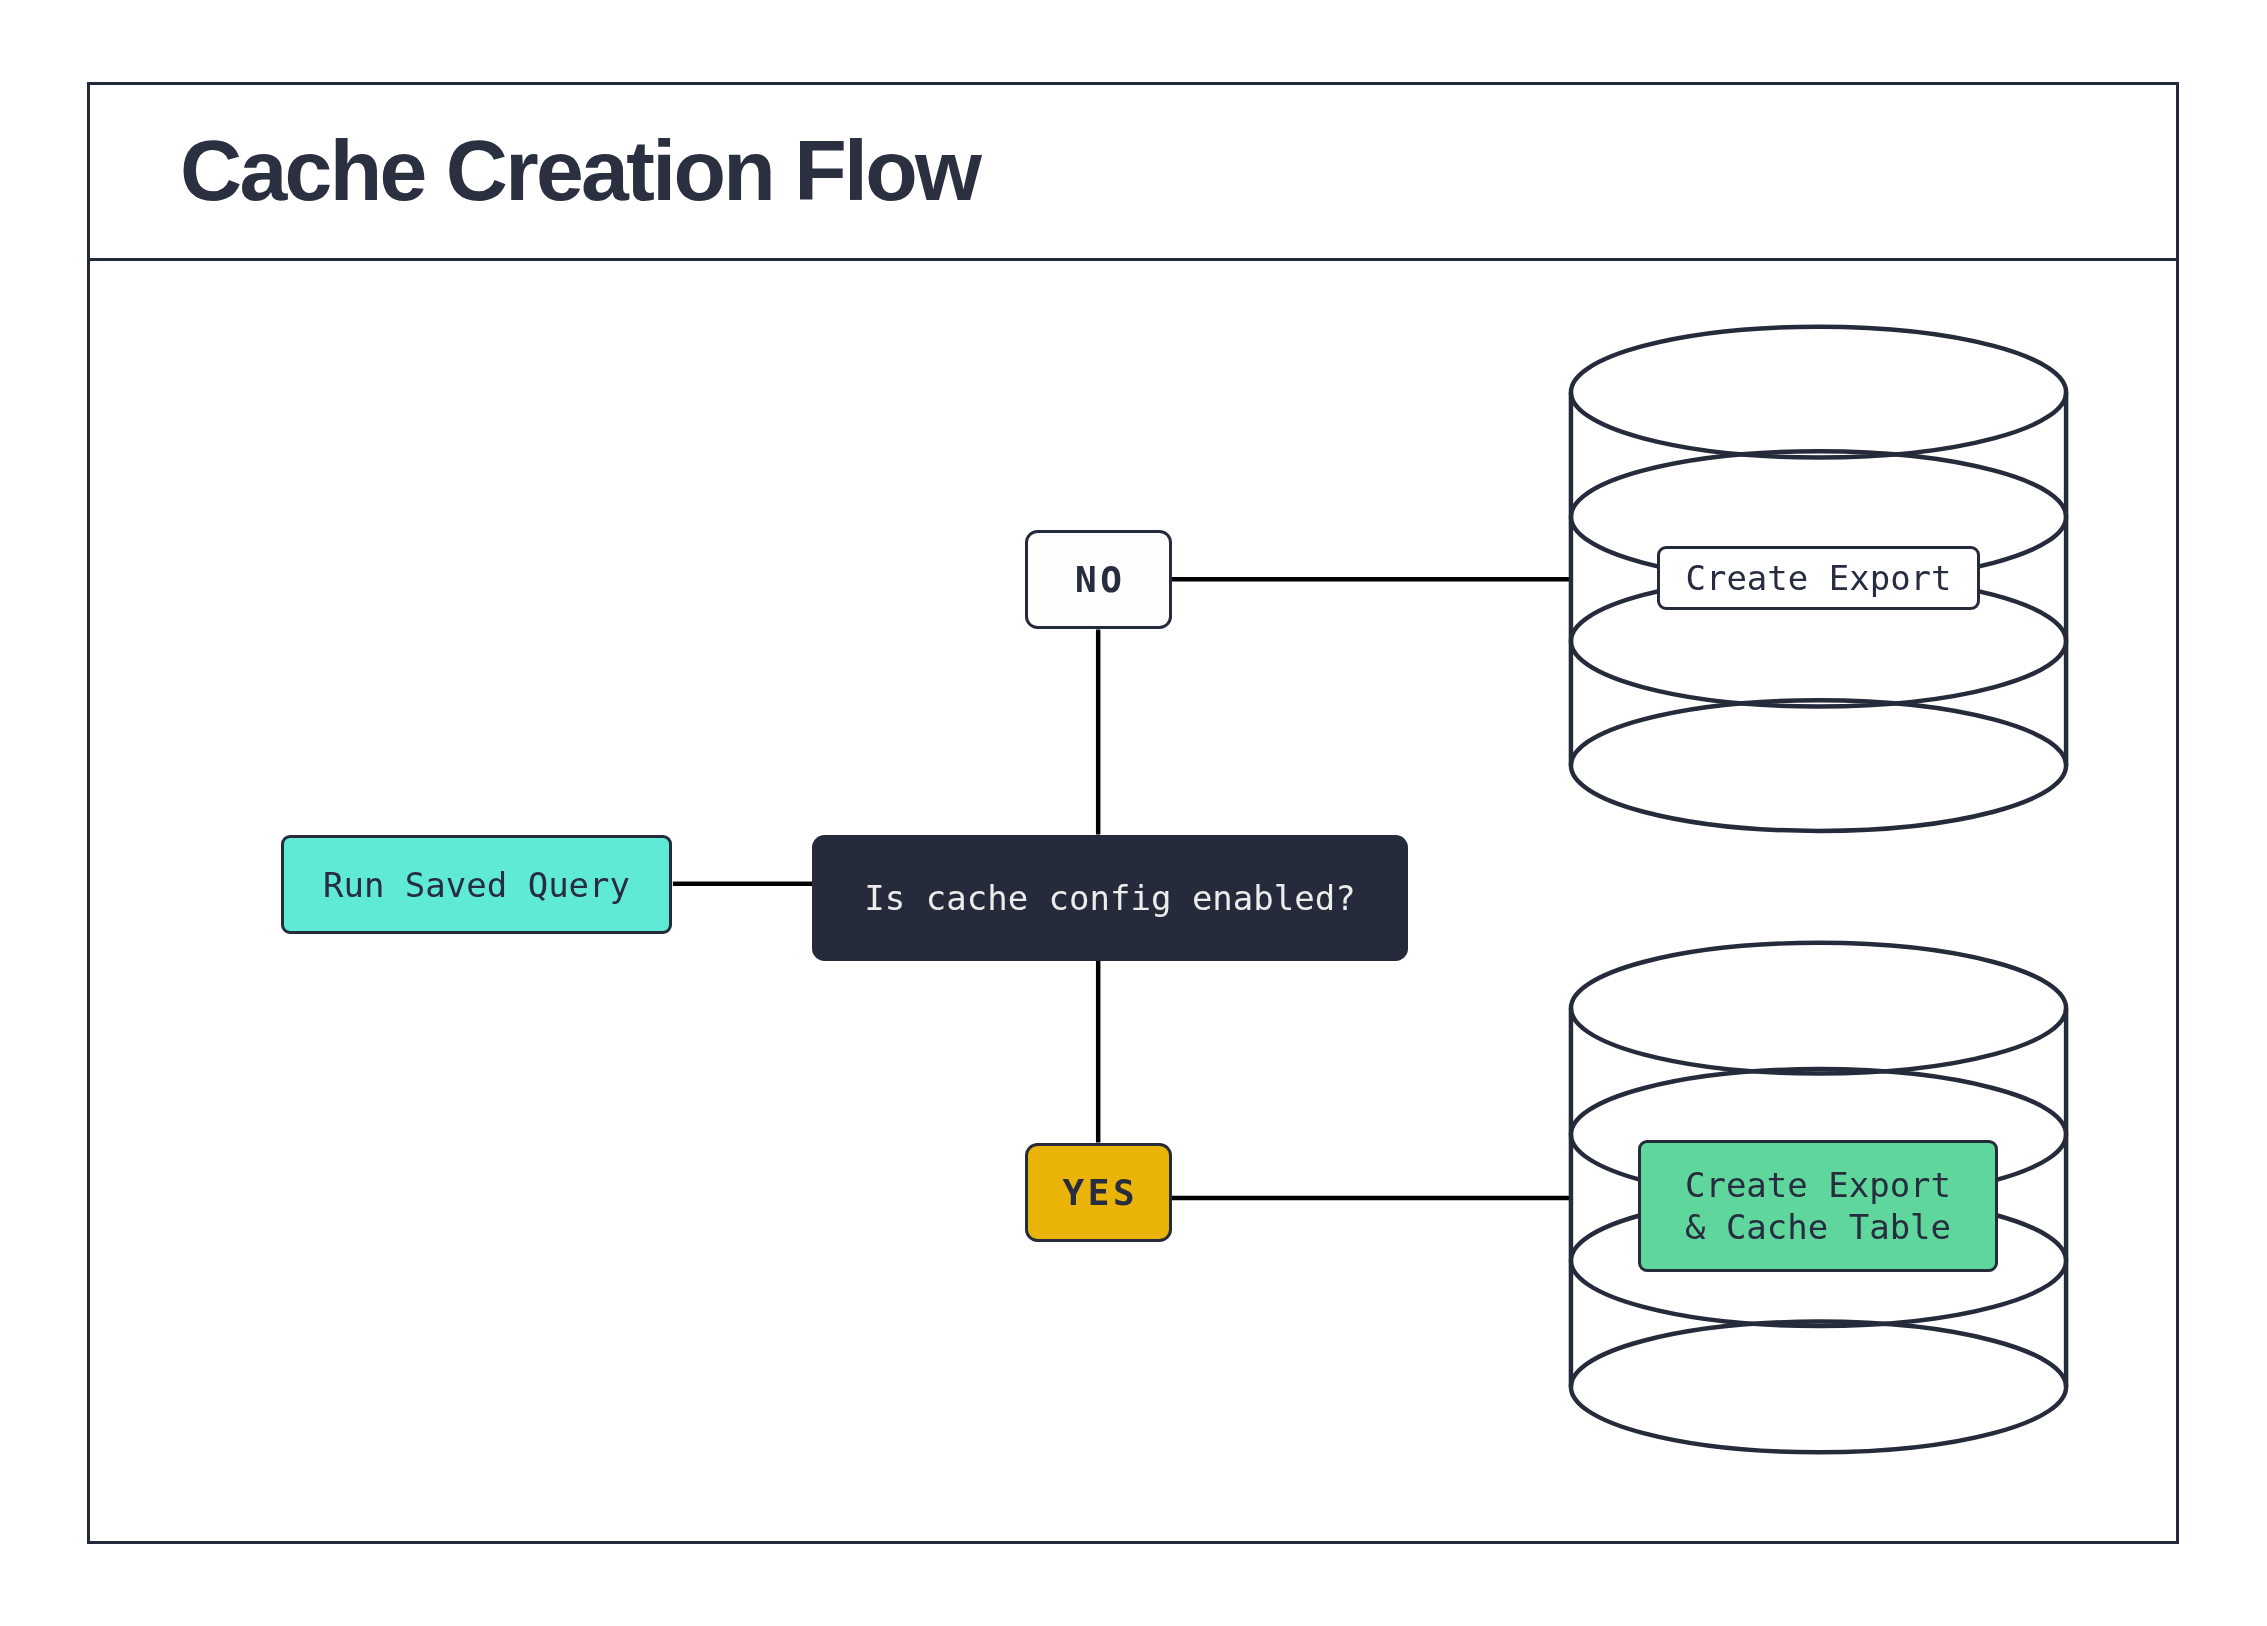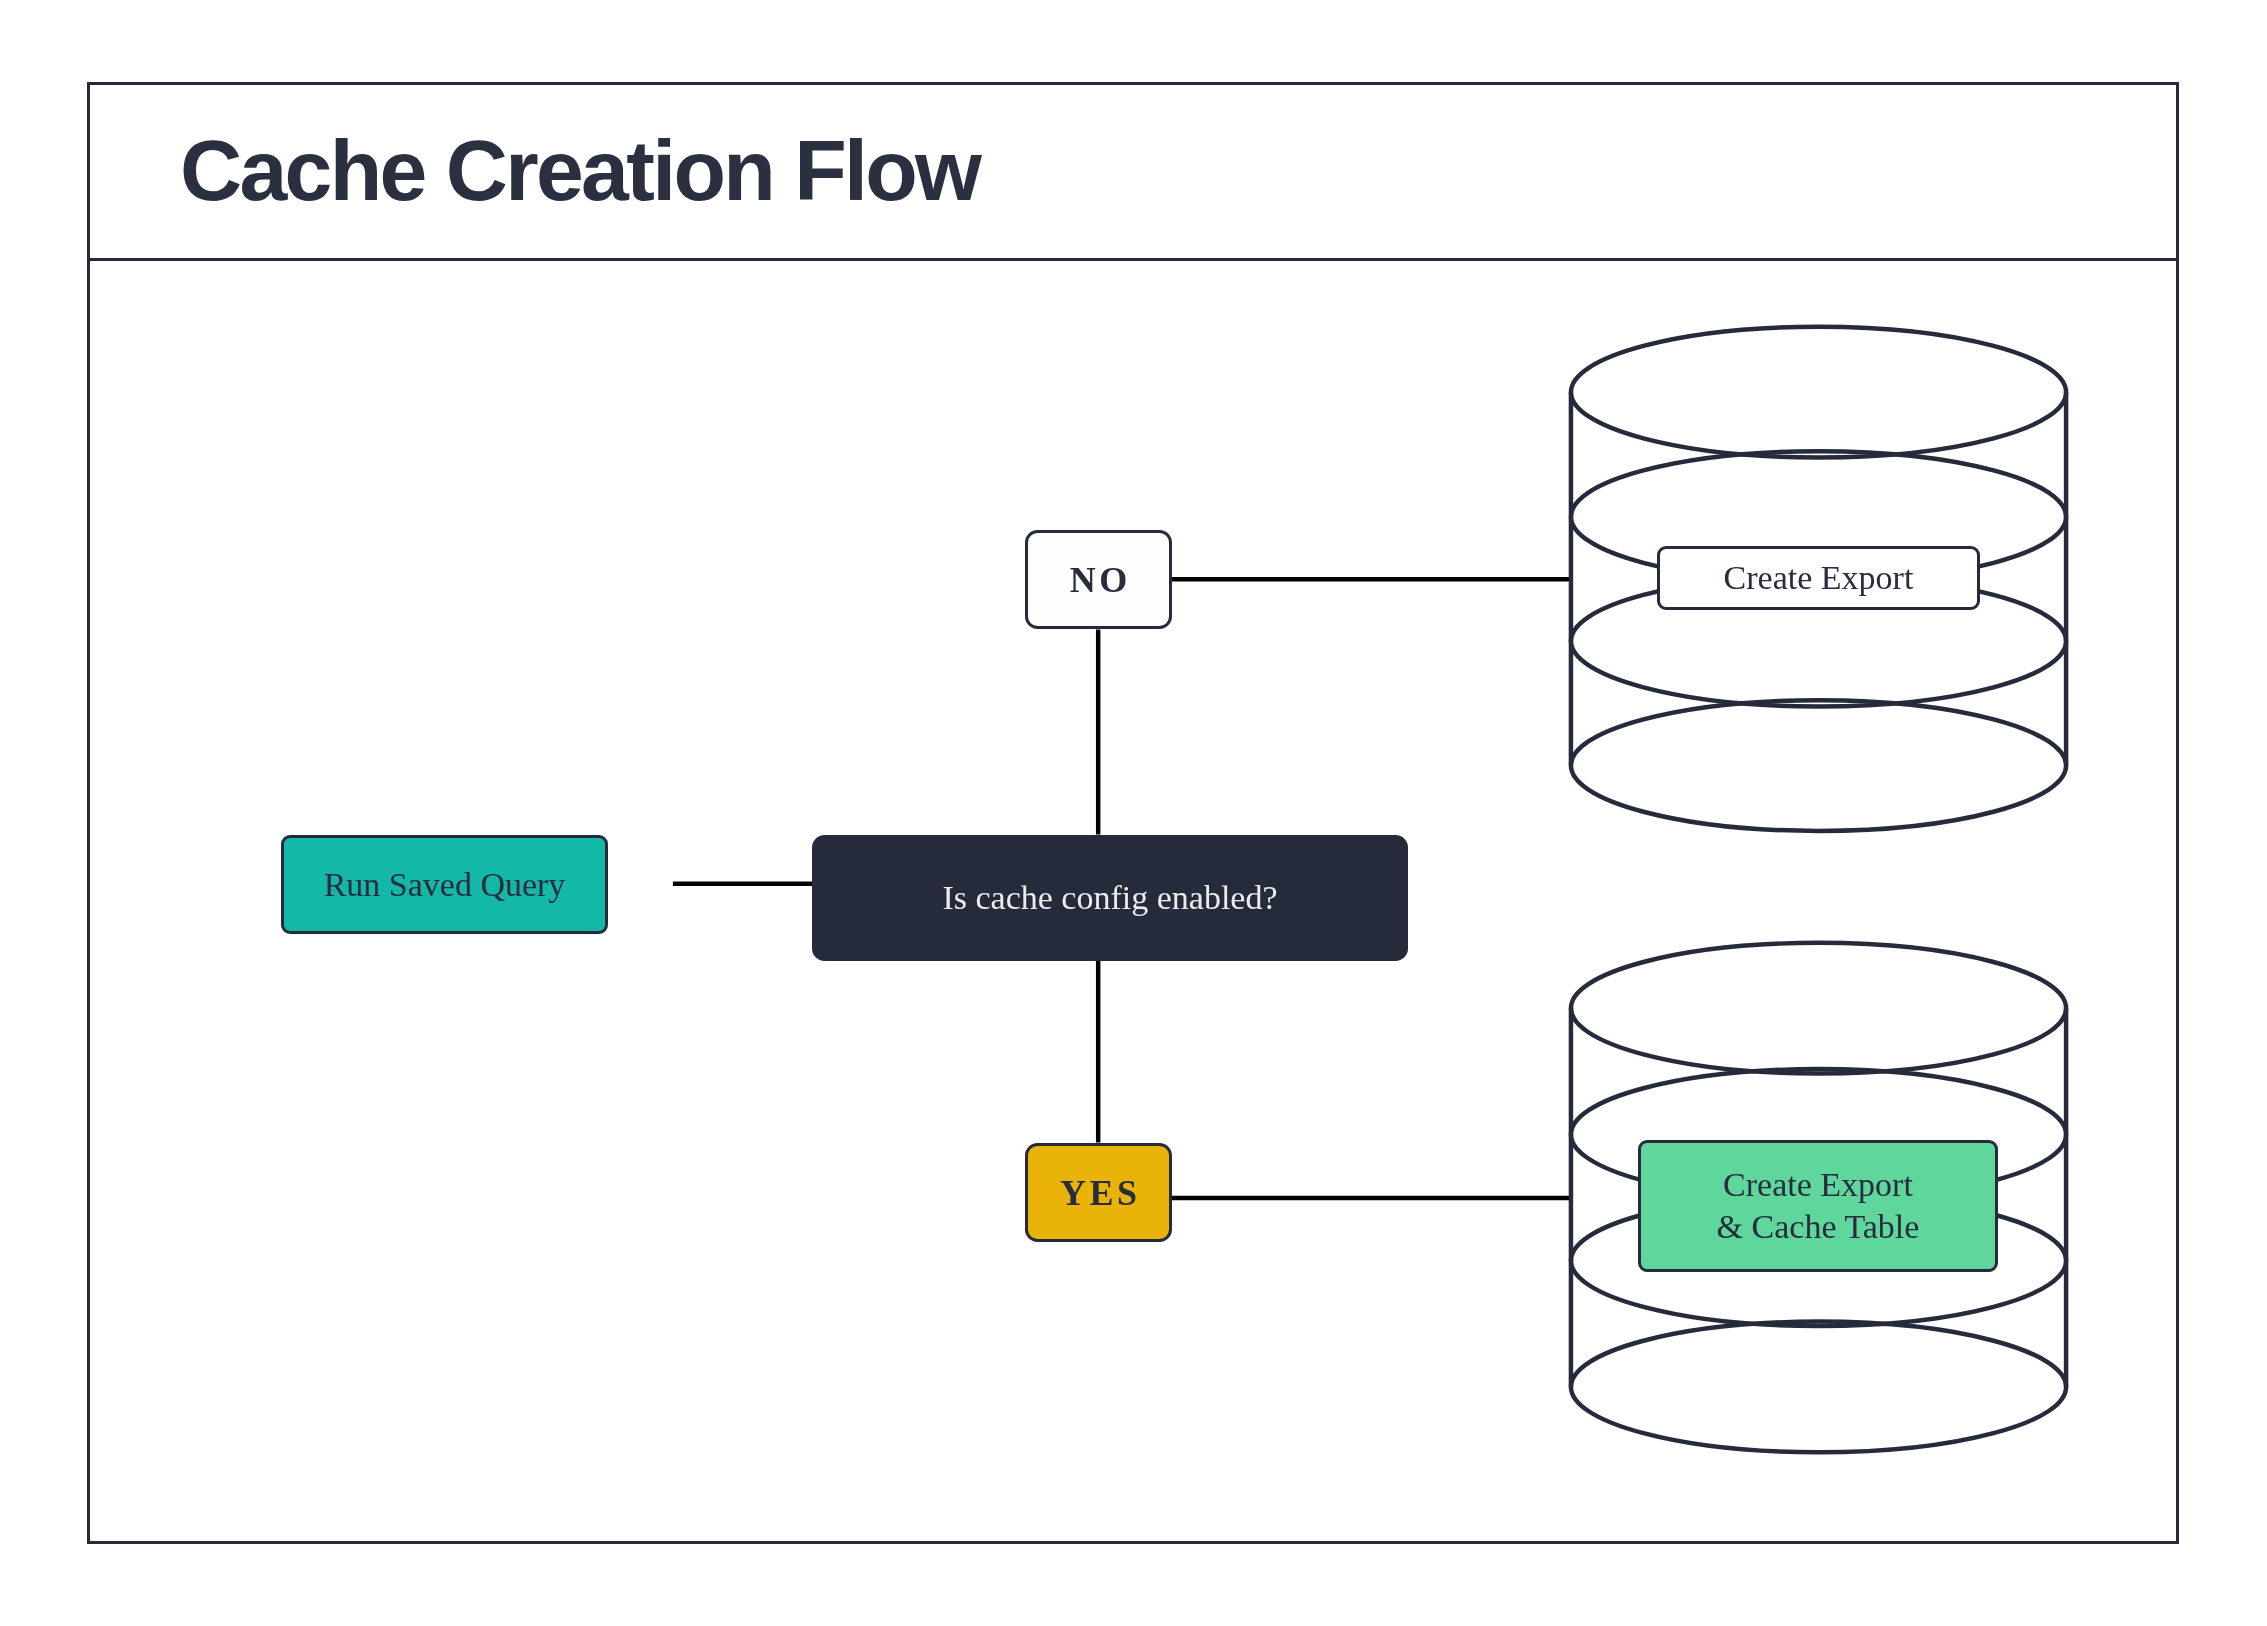--- a/index.html
+++ b/index.html
@@ -45,25 +45,24 @@
   }
   .node {
     position: absolute;
     box-sizing: border-box;
     display: flex;
     align-items: center;
     justify-content: center;
     font-size: 34px;
     color: #272d3f;
     white-space: nowrap;
-    font-family: Liberation Serif, serif;
   }
   .node-start {
-    left: 281px; top: 835px; width: 327px; height: 99px;
-    background: #14b8a6;
+    left: 281px; top: 835px; width: 391px; height: 99px;
+    background: #5eead4;
     border: 3.6px solid #262b3b;
     border-radius: 9px;
   }
   .node-decision {
     left: 812px; top: 835px; width: 596px; height: 126px;
     background: #262b3b;
     border-radius: 12.5px;
     color: #ececec;
   }
   .node-branch {

